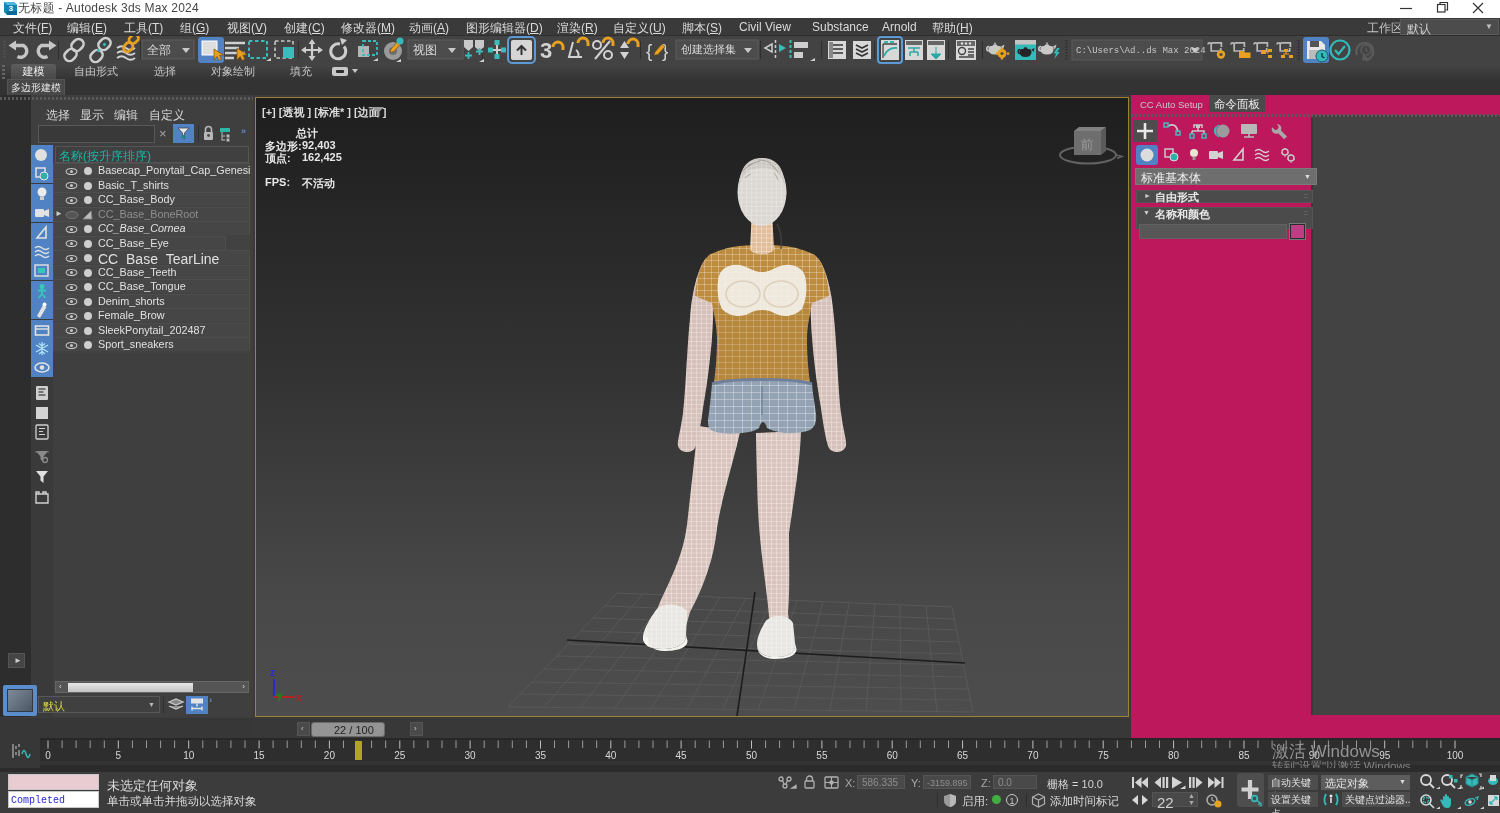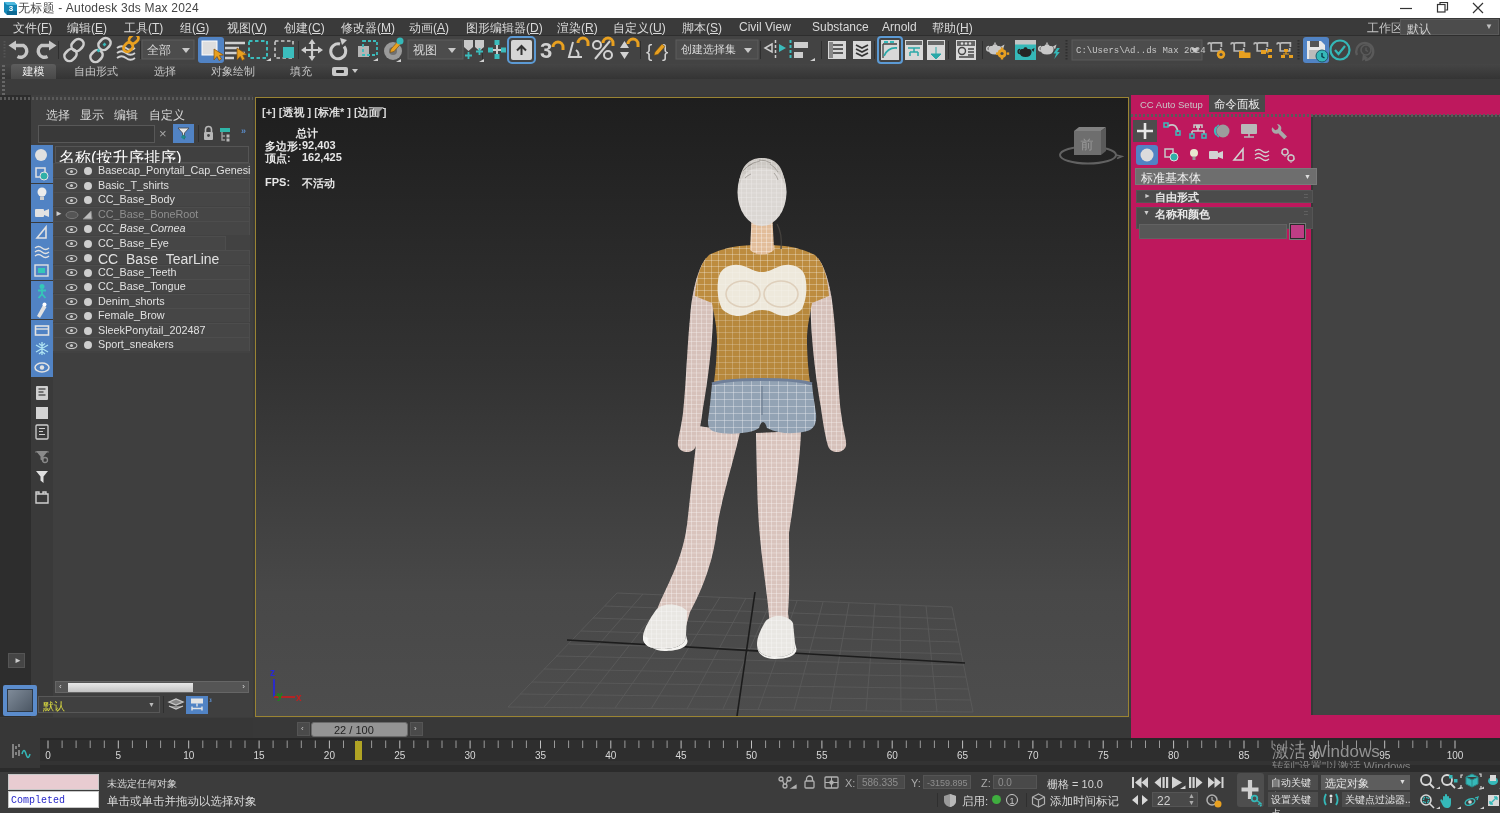--- a/index.html
+++ b/index.html
@@ -316,20 +316,23 @@
       <div class="abs" style="left:2px;top:1px;width:3px;height:30px;background:repeating-linear-gradient(#666 0 2px,transparent 2px 4px)"></div>
     <div class="rtab" style="left:11px;width:45px;background:linear-gradient(#5d5d5d,#484848);color:#f0f0f0;border-radius:3px 3px 0 0">建模</div>
     <div class="rtab" style="left:72px;width:48px">自由形式</div>
     <div class="rtab" style="left:150px;width:30px">选择</div>
     <div class="rtab" style="left:208px;width:50px">对象绘制</div>
     <div class="rtab" style="left:286px;width:30px">填充</div>
     <div class="abs" style="left:332px;top:3px;width:16px;height:9px;background:#c8c8c8;border-radius:2px"></div>
     <div class="abs" style="left:336px;top:6px;width:8px;height:3px;background:#2d2d2d;border-radius:1px"></div>
     <div class="abs" style="left:352px;top:5px;width:0;height:0;border-left:3.5px solid transparent;border-right:3.5px solid transparent;border-top:4px solid #c8c8c8"></div>
   </div>
+  <div class="abs" id="ribbon2">
+    <div class="abs" style="left:7px;top:0;width:58px;height:16px;background:#484848;border:1px solid #555;border-bottom:none;font-size:10px;color:#e8e8e8;text-align:center;line-height:15px">多边形建模</div>
+  </div>
   <div class="abs" id="explorer">
     <div class="abs" id="exstrip"></div>
     <div class="abs" id="excol">
       <div style="position:absolute;left:0;top:19.4px;width:22px;height:19px;background:#5183c4"><svg width="22" height="19" viewBox="0 0 22 19">
             <rect x="5" y="4" width="9" height="9" fill="none" stroke="#e2e2e2" stroke-width="1.5"></rect>
             <circle cx="13" cy="12" r="4" fill="#30b0a8" stroke="#e2e2e2"></circle>
           </svg></div>
       <div style="position:absolute;left:0;top:38.8px;width:22px;height:19px;background:#5183c4"><svg width="22" height="19" viewBox="0 0 22 19">
             <circle cx="11" cy="8" r="4.5" fill="#ececec"></circle>
             <rect x="9" y="12.5" width="4" height="3.5" fill="#cfcfcf"></rect>
@@ -416,21 +419,21 @@
       <rect x="17" y="3" width="10" height="4" fill="#2fb5a8"></rect>
         <path d="M19 7 v8 h3 m-3-4 h3" stroke="#9a9a9a" stroke-width="1.4" fill="none"></path>
         <rect x="23.5" y="9.5" width="3" height="3" fill="#b8b8b8"></rect>
         <rect x="23.5" y="13.5" width="3" height="3" fill="#b8b8b8"></rect>
       <text x="38" y="9" font-size="9" fill="#5b8cc8" font-weight="bold">»</text>
     </svg>
     <div class="abs" style="left:31px;top:50px;width:22px;height:19px;background:#5183c4">
         <div style="position:absolute;left:4px;top:3.5px;width:12px;height:12px;border-radius:50%;background:#e0e0e0"></div>
       </div>
     <div class="abs" style="left:55px;top:51px;width:194px;height:17px;background:#404040;border:1px solid #555">
-        <span style="position:absolute;left:3px;top:1px;font-size:16px;color:#ffffff">名称(按升序排序)</span>
+        <span style="position:absolute;left:3px;top:1px;font-size:12px;color:#14b8a6">名称(按升序排序)</span>
       </div>
     <div class="abs" id="exlist" style="left:53px;top:68px;width:197px;height:190px;background:#424242;overflow:hidden">
       <div style="position:absolute;left:0;top:0px;width:197px;height:14px;background:#464646;border:1px solid #4d4d4d;border-bottom:none">
           <svg style="position:absolute;left:11px;top:2.5px" width="13" height="9" viewBox="0 0 14 10">
             <ellipse cx="7" cy="5" rx="6" ry="3.4" fill="none" stroke="#c4c4c4" stroke-width="1.2"></ellipse>
             <circle cx="7" cy="5" r="1.7" fill="#c4c4c4"></circle>
           </svg>
           <span style="position:absolute;left:30px;top:3px;width:8px;height:8px;border-radius:50%;background:#cecece"></span>
           <span style="position:absolute;left:44px;top:0px;font-size:10.8px;color:#e0e0e0;white-space:nowrap">Basecap_Ponytail_Cap_Genesis_3_F</span>
         </div>
@@ -712,21 +715,21 @@
       <span style="position:absolute;right:4px;top:1px;font-size:7px;color:#999">::</span>
     </div>
     <div class="abs" style="left:8px;top:129px;width:148px;height:15px;background:#575757;border:1px solid #626262"></div>
     <div class="abs" style="left:159px;top:129px;width:15px;height:15px;background:#bf3d85;border:1px solid #2a2a2a;outline:1px solid #777"></div>
   </div>
   <div class="abs" id="tsrowL"></div>
   <div class="abs" id="tsrow">
     <div class="abs" style="left:44px;top:4px;width:13px;height:14px;background:#4a4a4a;border:1px solid #555">
         <span style="position:absolute;left:3px;top:1px;font-size:8px;color:#ccc">‹</span>
       </div>
-    <div class="abs" style="left:58px;top:4px;width:97px;height:15px;background:#949494;border-radius:3px;border:1px solid #6a6a6a">
+    <div class="abs" style="left:58px;top:4px;width:74px;height:15px;background:#949494;border-radius:3px;border:1px solid #6a6a6a">
         <span style="position:absolute;left:22px;top:1px;font-size:11px;color:#222">22 / 100</span>
       </div>
     <div class="abs" style="left:157px;top:4px;width:13px;height:14px;background:#4a4a4a;border:1px solid #555">
         <span style="position:absolute;left:3px;top:1px;font-size:8px;color:#ccc">›</span>
       </div>
   </div>
   <div class="abs" id="ruler">
     <svg class="abs" style="left:0;top:0" width="1500" height="30" viewBox="0 0 1500 30">
       <rect x="0" y="0" width="1500" height="26" fill="#2e2e2e"></rect>
         <rect x="0" y="0" width="1500" height="2" fill="#272727"></rect>
@@ -863,21 +866,21 @@
     </svg>
     <div class="abs" style="left:1272px;top:2px;font-size:17px;color:#9e9e9e;opacity:.9;font-family:'Liberation Sans'">激活 Windows</div>
     <div class="abs" style="left:1272px;top:21px;font-size:11.5px;color:#8e8e8e;opacity:.9">转到"设置"以激活 Windows。</div>
   </div>
   <div class="abs" id="rsep"></div>
   <div class="abs" id="status">
     <div class="abs" style="left:8px;top:2px;width:91px;height:16px;background:#e8ccd1;border:1px solid #c8c8c8"></div>
     <div class="abs" style="left:8px;top:19px;width:91px;height:17px;background:#ffffff;border:1px solid #c8c8c8">
         <span style="position:absolute;left:2px;top:3px;font-size:10px;color:#2727c8;font-family:'Liberation Mono',monospace">Completed</span>
       </div>
-    <span class="abs" style="left:107px;top:5px;font-size:10px;color:#dadada">未选定任何对象</span>
+    <span class="abs" style="left:107px;top:5px;font-size:13px;color:#dadada">未选定任何对象</span>
     <span class="abs" style="left:107px;top:22px;font-size:11.5px;color:#dadada">单击或单击并拖动以选择对象</span>
     <svg class="abs" style="left:776px;top:3px" width="70" height="15" viewBox="0 0 70 15">
       <g stroke="#b0b0b0" stroke-width="1.3" fill="none">
         <circle cx="5" cy="4" r="2"></circle>
           <circle cx="13" cy="4" r="2"></circle>
           <circle cx="9" cy="11" r="2"></circle>
           <path d="M6.5 5.5 L8 9 M11.5 5.5 L10 9"></path>
         <path d="M16 13 l4 0 0-2.5 z" fill="#b0b0b0"></path>
         <rect x="29" y="6" width="9" height="7" rx="1"></rect>
           <path d="M30.5 6 v-2 a3 3 0 0 1 6 0 v2"></path>
@@ -925,21 +928,21 @@
           <rect x="64.5" y="1" width="2.2" height="11"></rect>
           <path d="M68 1 L74.5 6.5 L68 12 z"></path>
         <path d="M80 1 L86.5 6.5 L80 12 z M86.5 1 L93 6.5 L86.5 12 z"></path>
           <rect x="93.5" y="1" width="2" height="11"></rect>
       </g>
     </svg>
     <svg class="abs" style="left:1130px;top:21px" width="20" height="14" viewBox="0 0 20 14">
         <path d="M8 2 L2 7 L8 12 z M12 2 L18 7 L12 12 z" fill="#d8d8d8"></path>
       </svg>
     <div class="abs" style="left:1152px;top:20px;width:46px;height:15px;background:#494949;border:1px solid #555">
-        <span style="position:absolute;left:4px;top:1px;font-size:12px;color:#d0d0d0">22</span>
+        <span style="position:absolute;left:4px;top:1px;font-size:15px;color:#d0d0d0">22</span>
         <span style="position:absolute;right:2px;top:-1px;font-size:7px;color:#aaa">▲<br>▼</span>
       </div>
     <svg class="abs" style="left:1205px;top:20px" width="18" height="16" viewBox="0 0 18 16">
         <circle cx="7" cy="8" r="5" fill="none" stroke="#b0b0b0" stroke-width="1.5"></circle>
         <path d="M7 5 v3 l2.5 1.5" stroke="#b0b0b0" stroke-width="1.2" fill="none"></path>
         <circle cx="13" cy="12" r="3.5" fill="#e8a020"></circle>
       </svg>
     <div class="abs" style="left:1237px;top:1px;width:27px;height:34px;background:#4e4e4e;border-radius:3px">
       <svg width="27" height="34" viewBox="0 0 27 34">
           <path d="M13 7 v19 M4.5 16.5 h17" stroke="#d0d0d0" stroke-width="4.2"></path>

